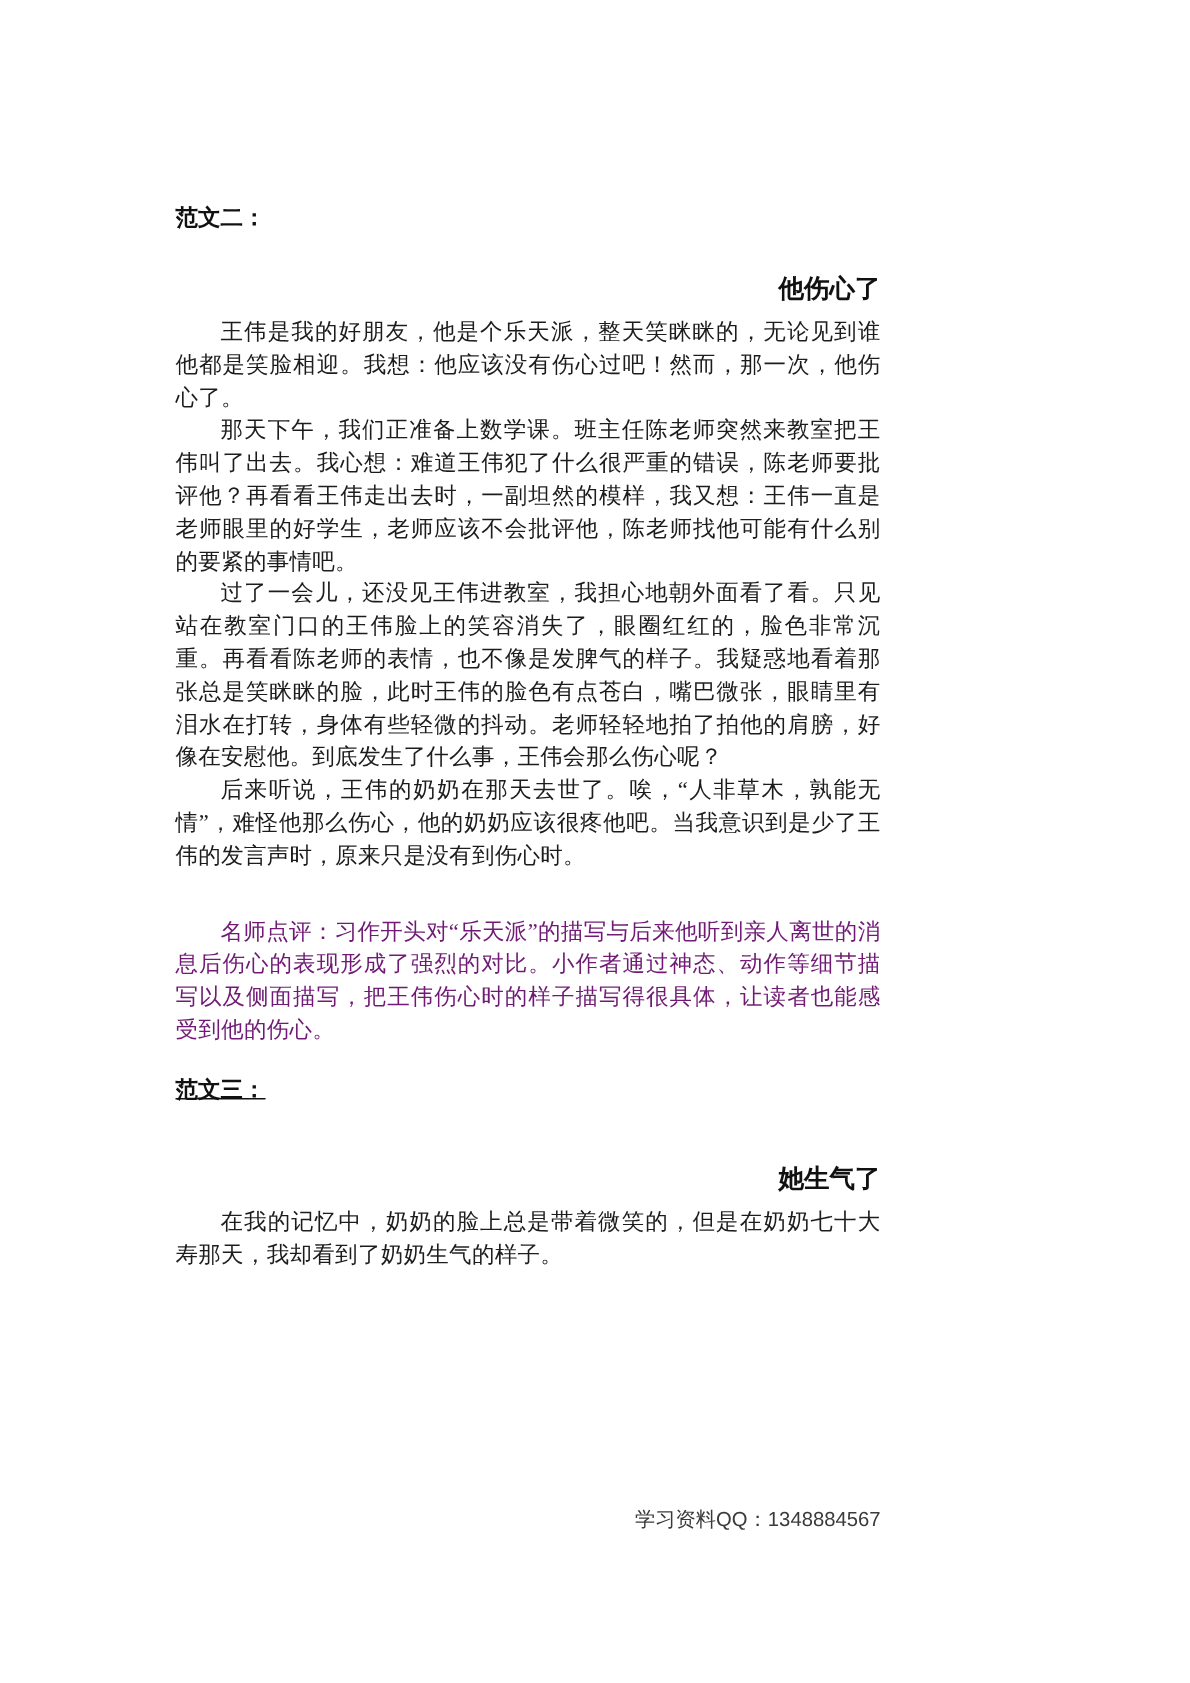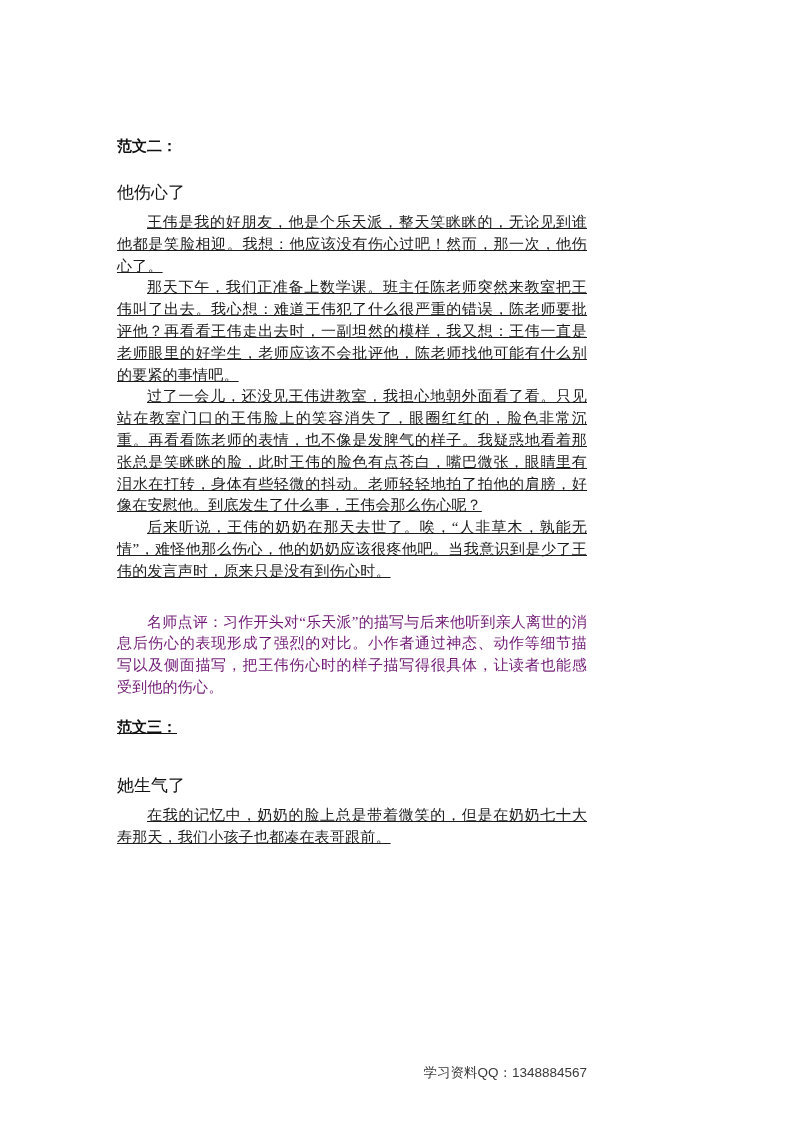--- a/index.html
+++ b/index.html
@@ -21,39 +21,38 @@
   .section-heading {
     font-family: "Liberation Sans", "DejaVu Sans", sans-serif;
     font-weight: bold;
     font-size: 15px;
     line-height: 20px;
     margin: 0;
     color: #111111;
   }
   .essay-title {
     font-family: "Liberation Sans", "DejaVu Sans", sans-serif;
-    font-weight: normal;
+    font-weight: bold;
     font-size: 17px;
     line-height: 22px;
-    text-align: left;
+    text-align: right;
     margin: 26px 0 8px 0;
     color: #111111;
   }
   .section-3 .essay-title {
     margin-top: 38px;
   }
   .body-para {
     font-size: 15px;
     line-height: 21.8px;
     margin: 0;
     text-indent: 2em;
     text-align: justify;
     text-justify: inter-ideograph;
     letter-spacing: 0.2px;
-    text-decoration: underline;
   }
   .comment {
     font-size: 15px;
     line-height: 21.8px;
     margin: 29px 0 0 0;
     text-indent: 2em;
     text-align: justify;
     text-justify: inter-ideograph;
     letter-spacing: 0.2px;
     color: #701a75;
@@ -61,21 +60,21 @@
   .section-3 {
     margin-top: 18px;
   }
   .section-3 .section-heading {
     margin-top: 16px;
     text-decoration: underline;
   }
   .footer {
     position: absolute;
     right: 117px;
-    top: 1064px;
+    top: 1004px;
     font-size: 13.5px;
     color: #3a3a3a;
     font-family: "Liberation Sans", "DejaVu Sans", sans-serif;
   }
 </style>
 </head>
 <body>
 
 <div class="page">
 
@@ -85,18 +84,18 @@
     <p class="body-para">王伟是我的好朋友，他是个乐天派，整天笑眯眯的，无论见到谁他都是笑脸相迎。我想：他应该没有伤心过吧！然而，那一次，他伤心了。</p>
     <p class="body-para">那天下午，我们正准备上数学课。班主任陈老师突然来教室把王伟叫了出去。我心想：难道王伟犯了什么很严重的错误，陈老师要批评他？再看看王伟走出去时，一副坦然的模样，我又想：王伟一直是老师眼里的好学生，老师应该不会批评他，陈老师找他可能有什么别的要紧的事情吧。</p>
     <p class="body-para">过了一会儿，还没见王伟进教室，我担心地朝外面看了看。只见站在教室门口的王伟脸上的笑容消失了，眼圈红红的，脸色非常沉重。再看看陈老师的表情，也不像是发脾气的样子。我疑惑地看着那张总是笑眯眯的脸，此时王伟的脸色有点苍白，嘴巴微张，眼睛里有泪水在打转，身体有些轻微的抖动。老师轻轻地拍了拍他的肩膀，好像在安慰他。到底发生了什么事，王伟会那么伤心呢？</p>
     <p class="body-para">后来听说，王伟的奶奶在那天去世了。唉，“人非草木，孰能无情”，难怪他那么伤心，他的奶奶应该很疼他吧。当我意识到是少了王伟的发言声时，原来只是没有到伤心时。</p>
     <p class="comment">名师点评：习作开头对“乐天派”的描写与后来他听到亲人离世的消息后伤心的表现形成了强烈的对比。小作者通过神态、动作等细节描写以及侧面描写，把王伟伤心时的样子描写得很具体，让读者也能感受到他的伤心。</p>
   </section>
 
   <section class="section section-3">
     <h2 class="section-heading">范文三：</h2>
     <h1 class="essay-title">她生气了</h1>
-    <p class="body-para">在我的记忆中，奶奶的脸上总是带着微笑的，但是在奶奶七十大寿那天，我们小孩子也都凑在表哥跟前。</p>
+    <p class="body-para">在我的记忆中，奶奶的脸上总是带着微笑的，但是在奶奶七十大寿那天，我却看到了奶奶生气的样子。</p>
   </section>
 
   <div class="footer">学习资料QQ：1348884567</div>
 
 </div>
 
 </body></html>

